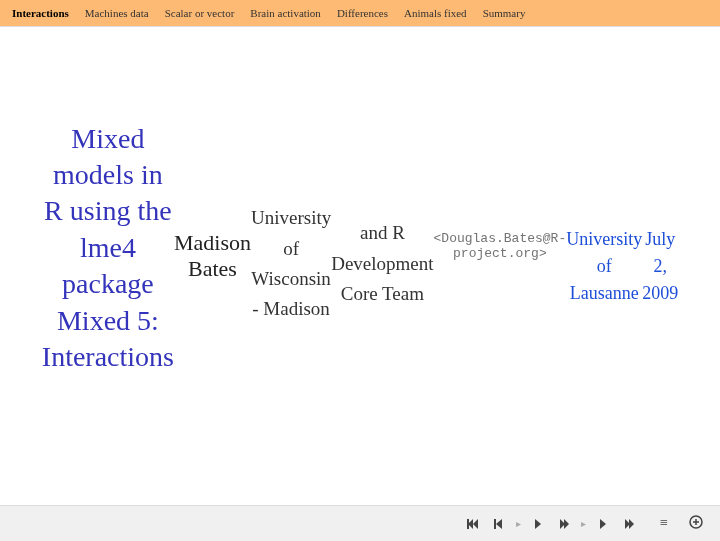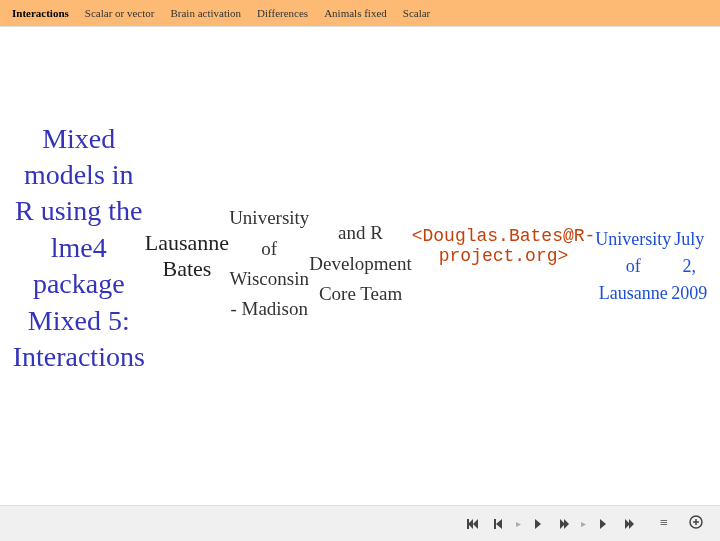--- a/index.html
+++ b/index.html
@@ -65,22 +65,22 @@
     }
 
     .affiliation {
       font-size: 19px;
       color: #333;
       line-height: 1.6;
       margin-bottom: 4px;
     }
 
     .email-link {
-      font-size: 18px;
-      color: #c2410c;
+      font-size: 13px;
+      color: #737373;
       font-family: 'Courier New', monospace;
       margin-bottom: 40px;
       display: block;
     }
 
     .venue {
       font-size: 18px;
       color: #1d4ed8;
       line-height: 1.5;
     }
@@ -121,34 +121,35 @@
       color: #444;
       cursor: pointer;
       padding: 2px 4px;
     }
   </style>
 </head>
 <body>
 
 <nav class="nav-bar">
   <div class="nav-item active">Interactions</div>
+  <div class="nav-item">Machines data</div>
   <div class="nav-item">Scalar or vector</div>
   <div class="nav-item">Brain activation</div>
   <div class="nav-item">Differences</div>
   <div class="nav-item">Animals fixed</div>
-  <div class="nav-item">Scalar</div>
+  <div class="nav-item">Summary</div>
 </nav>
 
 <main class="slide-content">
   <h1 class="slide-title">
     <span>Mixed models in R using the lme4 package</span><br>
     <span>Mixed 5: Interactions</span>
   </h1>
 
-  <p class="author-name">Lausanne Bates</p>
+  <p class="author-name">Madison Bates</p>
 
   <p class="affiliation">University of Wisconsin - Madison</p>
   <p class="affiliation">and R Development Core Team</p>
   <a class="email-link">&lt;Douglas.Bates@R-project.org&gt;</a>
 
   <p class="venue">University of Lausanne</p>
   <p class="venue">July 2, 2009</p>
 </main>
 
 <div class="bottom-bar">

